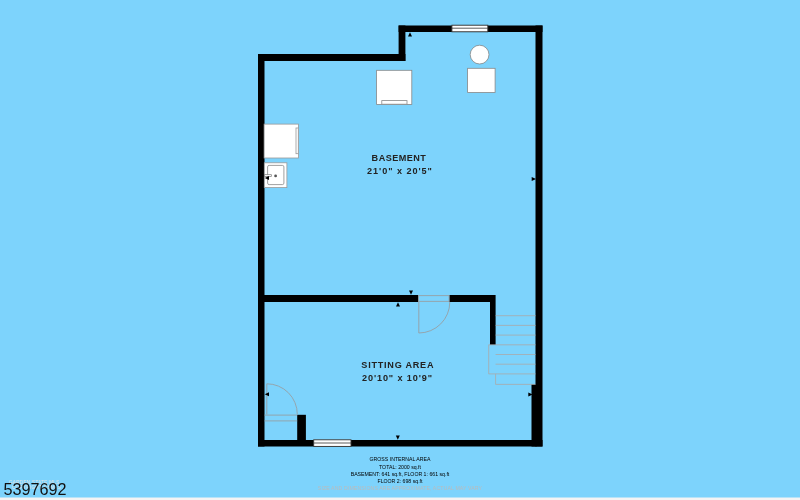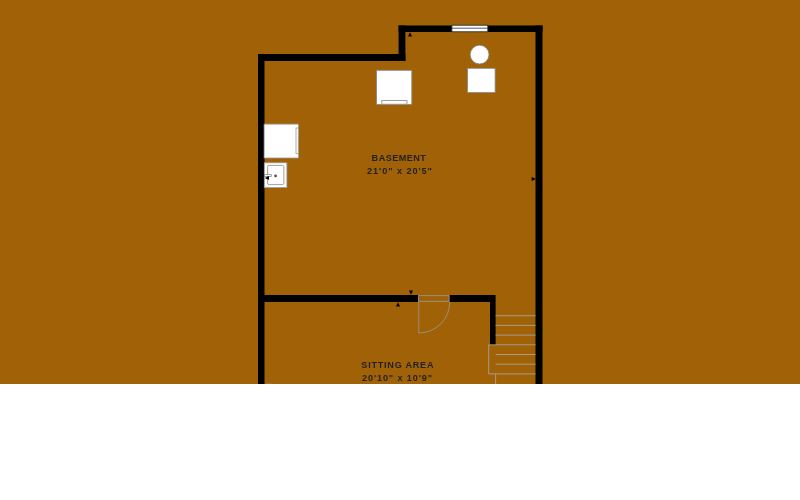--- a/index.html
+++ b/index.html
@@ -1,16 +1,16 @@
 <!DOCTYPE html>
 <html><head>
 <meta charset="utf-8">
 <style>
   html,body{margin:0;padding:0;background:#ffffff;}
-  .page{position:relative;width:800px;height:384px;background:#a16207;overflow:hidden;
+  .page{position:relative;width:800px;height:500px;background:#7dd3fc;overflow:hidden;
         font-family:"Liberation Sans", sans-serif;}
   svg{position:absolute;left:0;top:0;}
 </style>
 </head>
 <body>
 <div class="page">
 <svg width="800" height="500" viewBox="0 0 800 500">
 
   <rect x="258" y="54" width="6.5" height="392.5" fill="#000"></rect>
 

